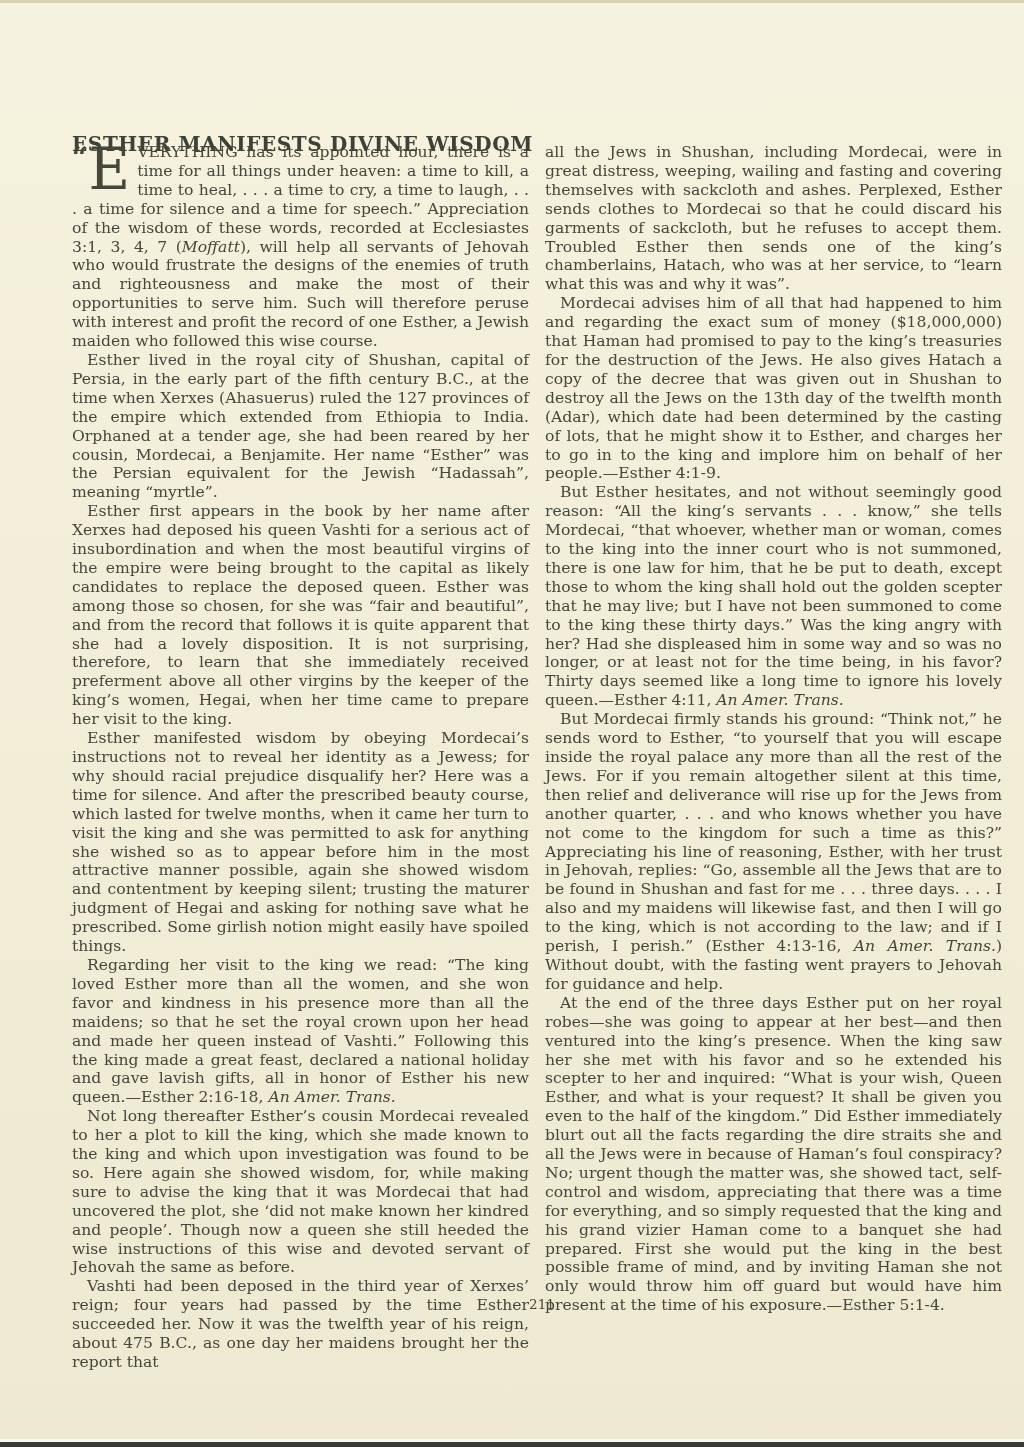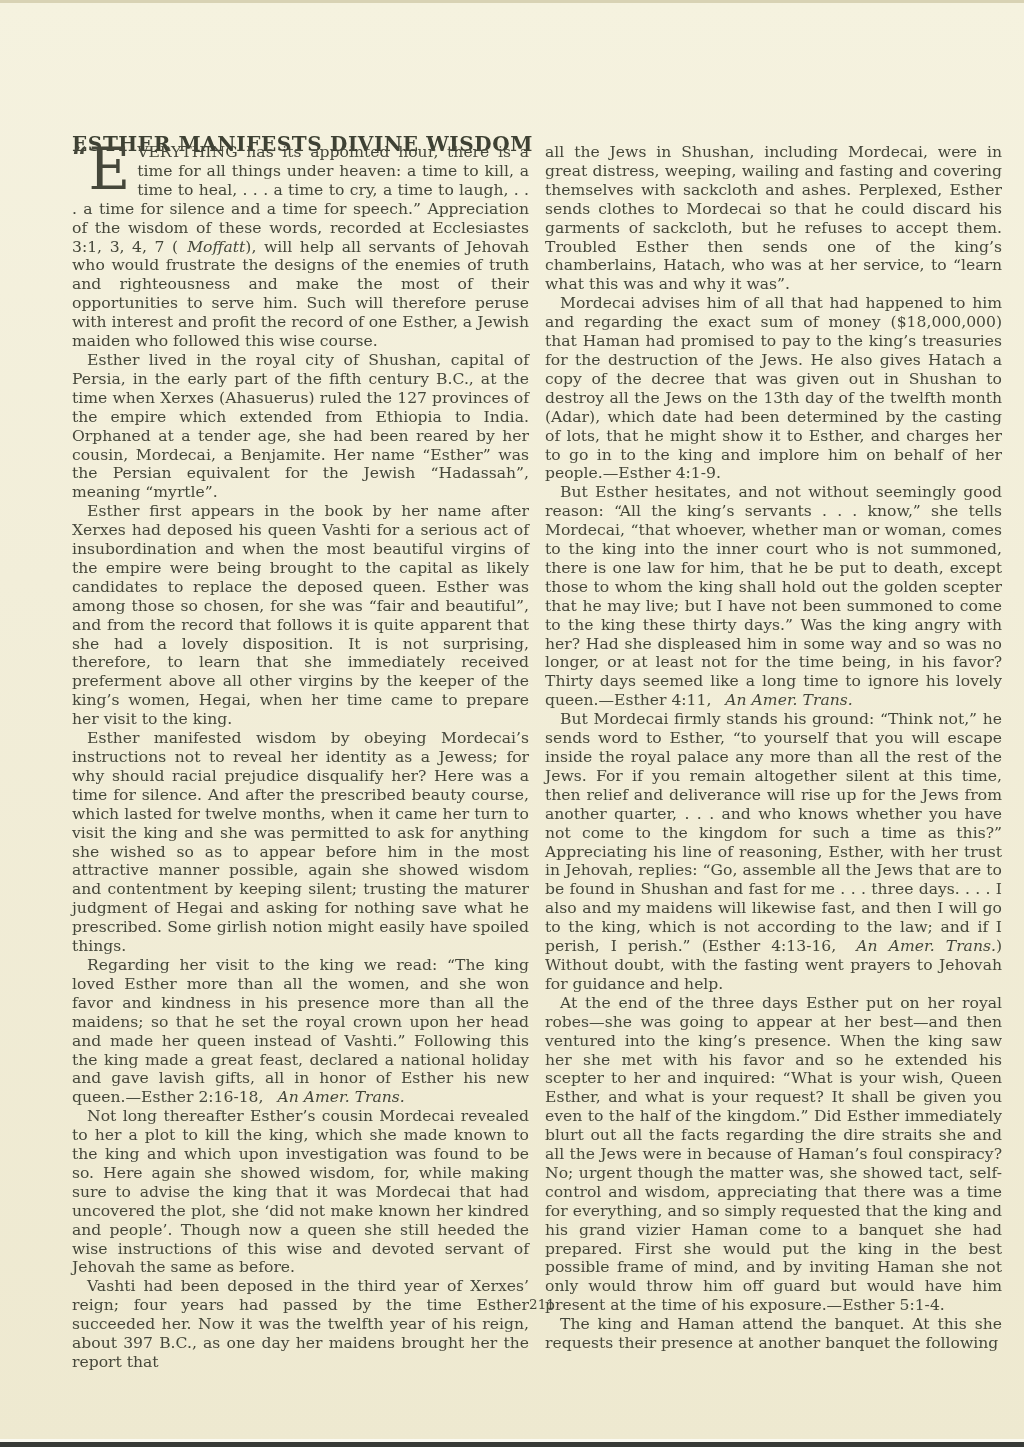--- a/index.html
+++ b/index.html
@@ -27,21 +27,21 @@
   }
   .column {
     width:457px;
     text-align:justify;
     font-size:15.6px;
     line-height:18.9px;
     color:#45473a;
   }
   .para { margin:0; }
   .para.indent { text-indent:15px; }
-  .italic { font-style:italic;margin-left:9px; }
+  .italic { font-style:italic; }
   .dropcap-block {
     float:left;
     display:flex; align-items:flex-start;
     margin:1px 7px 0 0;
     height:55px;
   }
   .dc-quote { font-size:27px; line-height:1; margin-right:3px; font-weight:bold; letter-spacing:-2px; }
   .dc-letter { font-size:57px; line-height:51px; }
   .page-number {
     position:absolute; top:1296px; left:72px; width:940px;
@@ -61,28 +61,27 @@
   <div class="column">
       <p class="para"><span class="dropcap-block">
           <span class="dc-quote">“</span>
           <span class="dc-letter">E</span>
         </span>VERYTHING has its appointed hour, there is a time for all things under heaven: a time to kill, a time to heal, . . . a time to cry, a time to laugh, . . . a time for silence and a time for speech.” Appreciation of the wisdom of these words, recorded at Ecclesiastes 3:1, 3, 4, 7 (<span class="italic">Moffatt</span>), will help all servants of Jehovah who would frustrate the designs of the enemies of truth and righteousness and make the most of their opportunities to serve him. Such will therefore peruse with interest and profit the record of one Esther, a Jewish maiden who followed this wise course.</p>
       <p class="para indent">Esther lived in the royal city of Shushan, capital of Persia, in the early part of the fifth century B.C., at the time when Xerxes (Ahasuerus) ruled the 127 provinces of the empire which extended from Ethiopia to India. Orphaned at a tender age, she had been reared by her cousin, Mordecai, a Benjamite. Her name “Esther” was the Persian equivalent for the Jewish “Hadassah”, meaning “myrtle”.</p>
       <p class="para indent">Esther first appears in the book by her name after Xerxes had deposed his queen Vashti for a serious act of insubordination and when the most beautiful virgins of the empire were being brought to the capital as likely candidates to replace the deposed queen. Esther was among those so chosen, for she was “fair and beautiful”, and from the record that follows it is quite apparent that she had a lovely disposition. It is not surprising, therefore, to learn that she immediately received preferment above all other virgins by the keeper of the king’s women, Hegai, when her time came to prepare her visit to the king.</p>
       <p class="para indent">Esther manifested wisdom by obeying Mordecai’s instructions not to reveal her identity as a Jewess; for why should racial prejudice disqualify her? Here was a time for silence. And after the prescribed beauty course, which lasted for twelve months, when it came her turn to visit the king and she was permitted to ask for anything she wished so as to appear before him in the most attractive manner possible, again she showed wisdom and contentment by keeping silent; trusting the maturer judgment of Hegai and asking for nothing save what he prescribed. Some girlish notion might easily have spoiled things.</p>
       <p class="para indent">Regarding her visit to the king we read: “The king loved Esther more than all the women, and she won favor and kindness in his presence more than all the maidens; so that he set the royal crown upon her head and made her queen instead of Vashti.” Following this the king made a great feast, declared a national holiday and gave lavish gifts, all in honor of Esther his new queen.—Esther 2:16-18, <span class="italic">An Amer. Trans.</span></p>
       <p class="para indent">Not long thereafter Esther’s cousin Mordecai revealed to her a plot to kill the king, which she made known to the king and which upon investigation was found to be so. Here again she showed wisdom, for, while making sure to advise the king that it was Mordecai that had uncovered the plot, she ‘did not make known her kindred and people’. Though now a queen she still heeded the wise instructions of this wise and devoted servant of Jehovah the same as before.</p>
-      <p class="para indent">Vashti had been deposed in the third year of Xerxes’ reign; four years had passed by the time Esther succeeded her. Now it was the twelfth year of his reign, about 397 B.C., as one day her maidens brought her the report that</p>
+      <p class="para indent">Vashti had been deposed in the third year of Xerxes’ reign; four years had passed by the time Esther succeeded her. Now it was the twelfth year of his reign, about 475 B.C., as one day her maidens brought her the report that</p>
     </div>
   <div class="column">
       <p class="para">all the Jews in Shushan, including Mordecai, were in great distress, weeping, wailing and fasting and covering themselves with sackcloth and ashes. Perplexed, Esther sends clothes to Mordecai so that he could discard his garments of sackcloth, but he refuses to accept them. Troubled Esther then sends one of the king’s chamberlains, Hatach, who was at her service, to “learn what this was and why it was”.</p>
       <p class="para indent">Mordecai advises him of all that had happened to him and regarding the exact sum of money ($18,000,000) that Haman had promised to pay to the king’s treasuries for the destruction of the Jews. He also gives Hatach a copy of the decree that was given out in Shushan to destroy all the Jews on the 13th day of the twelfth month (Adar), which date had been determined by the casting of lots, that he might show it to Esther, and charges her to go in to the king and implore him on behalf of her people.—Esther 4:1-9.</p>
       <p class="para indent">But Esther hesitates, and not without seemingly good reason: “All the king’s servants . . . know,” she tells Mordecai, “that whoever, whether man or woman, comes to the king into the inner court who is not summoned, there is one law for him, that he be put to death, except those to whom the king shall hold out the golden scepter that he may live; but I have not been summoned to come to the king these thirty days.” Was the king angry with her? Had she displeased him in some way and so was no longer, or at least not for the time being, in his favor? Thirty days seemed like a long time to ignore his lovely queen.—Esther 4:11, <span class="italic">An Amer. Trans.</span></p>
       <p class="para indent">But Mordecai firmly stands his ground: “Think not,” he sends word to Esther, “to yourself that you will escape inside the royal palace any more than all the rest of the Jews. For if you remain altogether silent at this time, then relief and deliverance will rise up for the Jews from another quarter, . . . and who knows whether you have not come to the kingdom for such a time as this?” Appreciating his line of reasoning, Esther, with her trust in Jehovah, replies: “Go, assemble all the Jews that are to be found in Shushan and fast for me . . . three days. . . . I also and my maidens will likewise fast, and then I will go to the king, which is not according to the law; and if I perish, I perish.” (Esther 4:13-16, <span class="italic">An Amer. Trans.</span>) Without doubt, with the fasting went prayers to Jehovah for guidance and help.</p>
       <p class="para indent">At the end of the three days Esther put on her royal robes—she was going to appear at her best—and then ventured into the king’s presence. When the king saw her she met with his favor and so he extended his scepter to her and inquired: “What is your wish, Queen Esther, and what is your request? It shall be given you even to the half of the kingdom.” Did Esther immediately blurt out all the facts regarding the dire straits she and all the Jews were in because of Haman’s foul conspiracy? No; urgent though the matter was, she showed tact, self-control and wisdom, appreciating that there was a time for everything, and so simply requested that the king and his grand vizier Haman come to a banquet she had prepared. First she would put the king in the best possible frame of mind, and by inviting Haman she not only would throw him off guard but would have him present at the time of his exposure.—Esther 5:1-4.</p>
-      <p class="para indent">The king and Haman attend the banquet. At this she requests their presence at another banquet the following</p>
     </div>
 </div>
 
 <div class="page-number">211</div>
 
 <div class="edge-bottom-light"></div>
 <div class="edge-bottom-dark"></div>
 
 </body></html>

